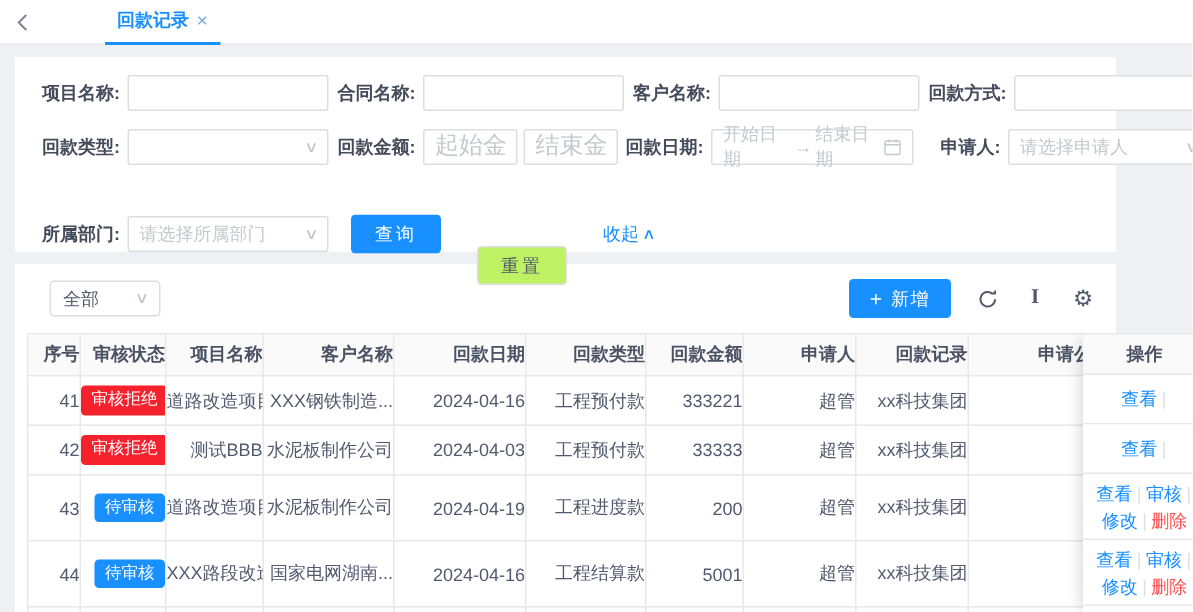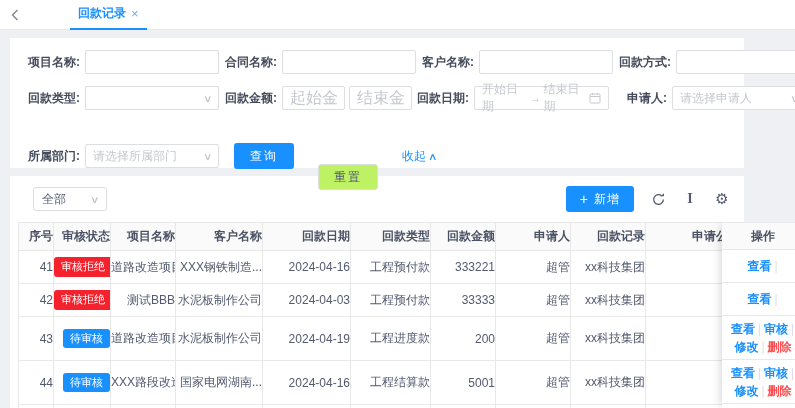--- a/index.html
+++ b/index.html
@@ -55,21 +55,21 @@
   .badge { display:inline-block; padding:3px 7px; border-radius:3px; color:#fff; font-size:11px; line-height:1.2; }
   .badge-rejected { background:var(--danger,#f5222d); }
   .badge-pending { background:var(--primary,#1890ff); }
   
   .op-col { position:absolute; top:0; right:0; width:83px; background:#fff;
             box-shadow:-6px 0 8px -4px rgba(0,0,0,0.15); }
   .op-head { height:28px; background:#fafafa; border:1px solid #e8e8e8; border-left:none; display:flex; align-items:center; justify-content:center; font-weight:600; color:#4a5264; }
   .op-cell { border-bottom:1px solid #e8e8e8; border-right:1px solid #e8e8e8; display:flex; flex-wrap:wrap; align-items:center; justify-content:center; align-content:center; padding:0 3px; line-height:18px; background:#fff; }
   .op-cell.h33 { height:33px; }
   .op-cell.h44 { height:44px; }
-  .op-link { color:var(--primary,#1890ff); cursor:pointer; margin:0 1px;font-weight:bold; }
+  .op-link { color:var(--primary,#1890ff); cursor:pointer; margin:0 1px; }
   .op-link.danger { color:var(--delete,#ff4d4f); }
   .op-divider { color:#dcdee2; margin:0 2px; }
   .partial-row td { height:6px; }
   .op-cell.partial { height:6px; border-bottom:none; }
 </style>
 </head>
 <body>
 
 <div class="tabbar">
   <div class="back-btn">

